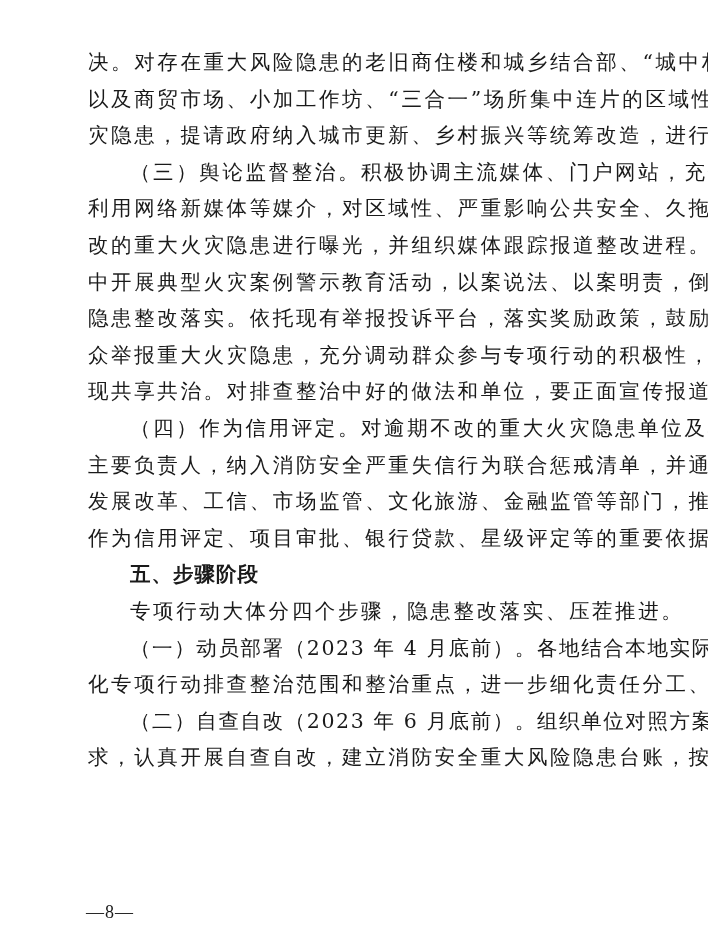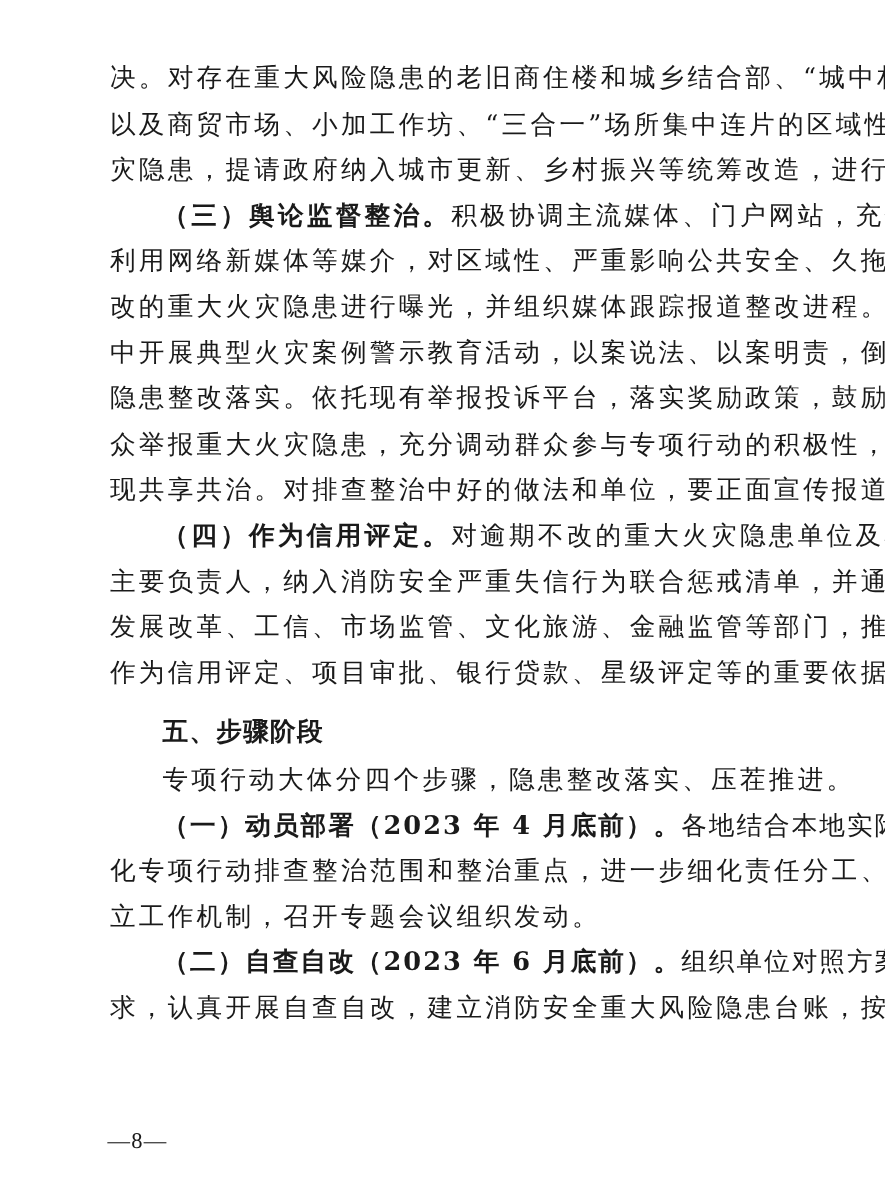--- a/index.html
+++ b/index.html
@@ -3,22 +3,22 @@
 <meta charset="utf-8">
 <style>
   html, body { margin: 0; padding: 0; background: #ffffff; }
   body { width: 708px; height: 946px; position: relative; overflow: hidden;
          font-family: "DejaVu Serif", "Liberation Serif", serif; color: #1a1a1a; }
   .page { position: absolute; left: 88px; top: 44px; width: 542px; }
   .line { height: 36.6px; line-height: 36.6px; font-size: 20.5px; white-space: nowrap;
           letter-spacing: 2.6px; text-align: justify; text-align-last: justify; }
   .line.last { text-align-last: left; }
   .indent { padding-left: 42px; }
-  .bold { font-weight: bold; }
-  .heading { font-family: Liberation Serif, serif; font-weight: bold; letter-spacing: 1px; text-align-last: left; margin-top: 12px; }
+  .bold { font-weight: normal; }
+  .heading { font-family: Liberation Serif, serif; font-weight: bold; letter-spacing: 1px; text-align-last: left; }
   .pageno { position: absolute; left: 86px; top: 902px; font-size: 18px;
             font-family: "Liberation Serif", serif; letter-spacing: 1px; }
 </style>
 </head>
 <body>
 
 <div class="page">
   <div class="line last"><span>决。对存在重大风险隐患的老旧商住楼和城乡结合部、“城中村”</span></div>
   <div class="line"><span>以及商贸市场、小加工作坊、“三合一”场所集中连片的区域性火</span></div>
   <div class="line"><span>灾隐患，提请政府纳入城市更新、乡村振兴等统筹改造，进行综</span></div>
@@ -35,19 +35,18 @@
   <div class="line"><span>主要负责人，纳入消防安全严重失信行为联合惩戒清单，并通报</span></div>
   <div class="line"><span>发展改革、工信、市场监管、文化旅游、金融监管等部门，推动</span></div>
   <div class="line"><span>作为信用评定、项目审批、银行贷款、星级评定等的重要依据，</span></div>
 
   <div class="line indent heading">五、步骤阶段</div>
 
   <div class="line indent last"><span>专项行动大体分四个步骤，隐患整改落实、压茬推进。</span></div>
 
   <div class="line indent" style="letter-spacing:1.6px"><span class="bold">（一）动员部署（2023 年 4 月底前）。</span><span>各地结合本地实际细</span></div>
   <div class="line"><span>化专项行动排查整治范围和整治重点，进一步细化责任分工、建</span></div>
-  <div class="line last"><span>立工作机制，召开专题会议组织发动。</span></div>
 
   <div class="line indent" style="letter-spacing:1.6px"><span class="bold">（二）自查自改（2023 年 6 月底前）。</span><span>组织单位对照方案要</span></div>
   <div class="line"><span>求，认真开展自查自改，建立消防安全重大风险隐患台账，按规</span></div>
 </div>
 
 <div class="pageno">—8—</div>
 
 </body></html>

